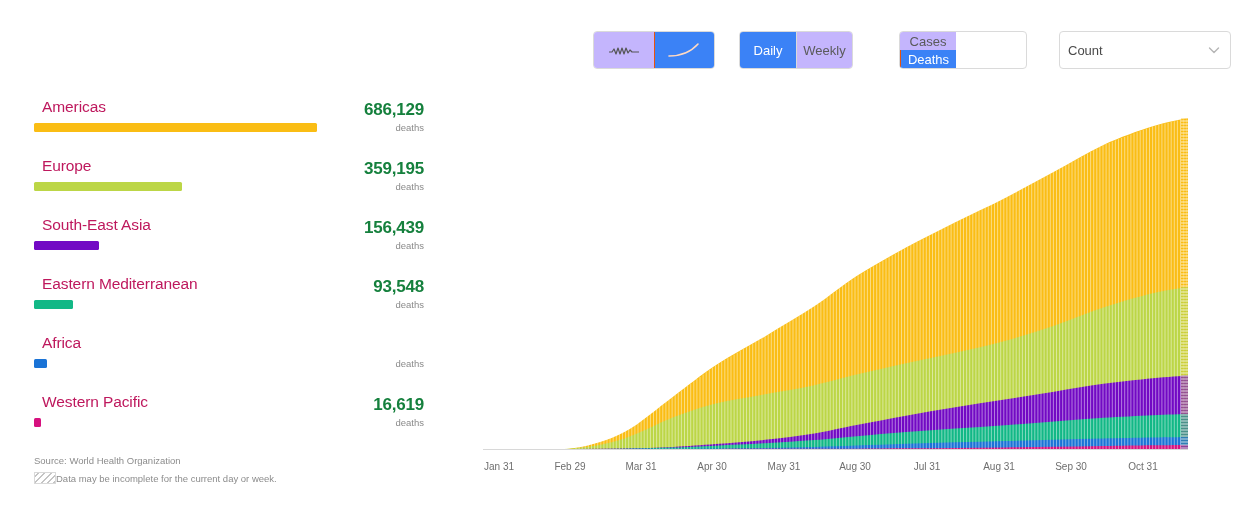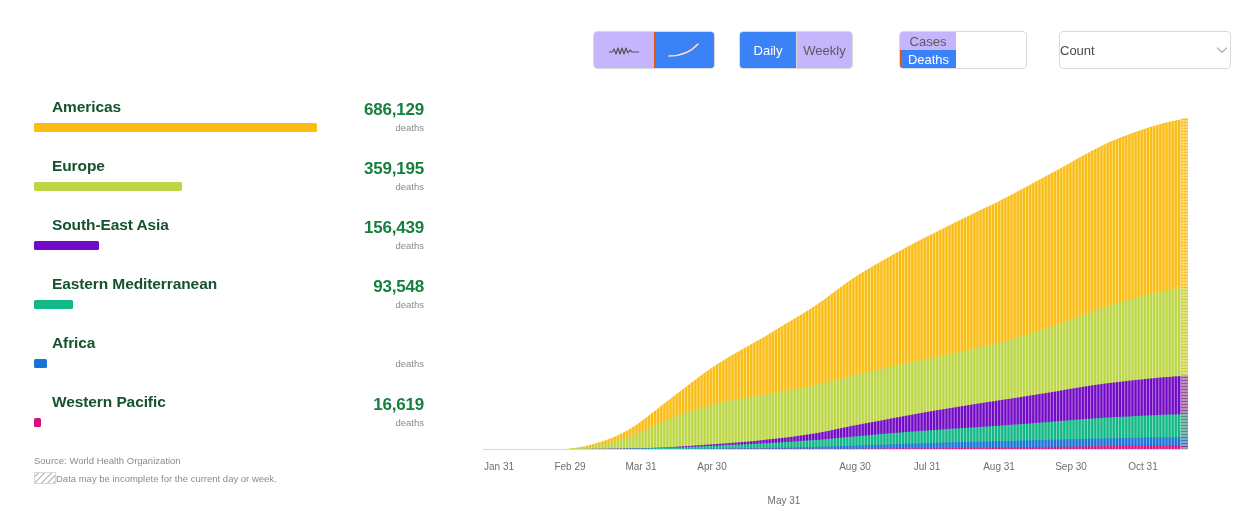--- a/index.html
+++ b/index.html
@@ -16,22 +16,22 @@
 
   .page-title {
     position: absolute; left: 34px; top: 31px;
     font-size: 22px; font-weight: bold; color: #3b3b3b;
     letter-spacing: -0.2px;
   }
 
   .region-list { position: absolute; left: 34px; top: 98px; width: 390px; }
   .region-row { position: relative; height: 59px; }
   .region-name {
-    position: absolute; left: 18px; top: 0;
-    font-size: 15.5px; font-weight: bold; color: #14532d;
+    position: absolute; left: 8px; top: 0;
+    font-size: 15.5px; font-weight: normal; color: #be185d;
     letter-spacing: -0.1px; white-space: nowrap;
   }
   .region-bar {
     position: absolute; left: 0; top: 25px;
     height: 9px; border-radius: 1.5px;
   }
   .region-value {
     position: absolute; right: 0; top: 2px;
     width: 160px; text-align: right;
     font-size: 17px; font-weight: bold; color: #15803d;
@@ -76,21 +76,21 @@
   #grp-curvetype .seg { width: 61px; }
   #grp-interval { left: 146px; width: 114px; }
   #grp-interval .seg { width: 57px; }
   #grp-metric { left: 306px; width: 128px; flex-direction: column; }
   #grp-metric .seg { width: 56px; }
 
   .select-box {
     position: absolute; left: 466px; top: 0;
     width: 172px; height: 38px;
     border: 1px solid #dadada; border-radius: 4px; background: #fff;
-    display: flex; align-items: center; padding: 0 0;
+    display: flex; align-items: center; padding: 0 8px;
     cursor: pointer;
   }
   .select-label { font-size: 13px; color: #4a4a4a; flex: 1; }
 
   
   .chart-area { position: absolute; left: 460px; top: 0; width: 785px; height: 511px; }
   #chart-svg { position: absolute; left: 0; top: 0; }
   .axis-labels { position: absolute; left: 0; top: 461px; width: 785px; height: 20px; }
   .tick-label {
     position: absolute; transform: translateX(-50%);
@@ -513,21 +513,21 @@
             <line x1="721.00" x2="728.00" y1="445.00" y2="445.00" stroke="#ffffff" stroke-width="1.2" opacity="0.6"></line>
             <line x1="721.00" x2="728.00" y1="448.00" y2="448.00" stroke="#ffffff" stroke-width="1.2" opacity="0.6"></line>
           </g>
         </g>
       </svg>
     <div class="axis-labels" id="axis-labels">
         <div class="tick-label" style="left: 39px;">Jan 31</div>
         <div class="tick-label" style="left: 110px;">Feb 29</div>
         <div class="tick-label" style="left: 181px;">Mar 31</div>
         <div class="tick-label" style="left: 252px;">Apr 30</div>
-        <div class="tick-label" style="left: 324px; margin-top: 34px;">May 31</div>
+        <div class="tick-label" style="left: 324px;">May 31</div>
         <div class="tick-label" style="left: 395px;">Aug 30</div>
         <div class="tick-label" style="left: 467px;">Jul 31</div>
         <div class="tick-label" style="left: 539px;">Aug 31</div>
         <div class="tick-label" style="left: 611px;">Sep 30</div>
         <div class="tick-label" style="left: 683px;">Oct 31</div>
       </div>
   </div>
 
 </div>
 

